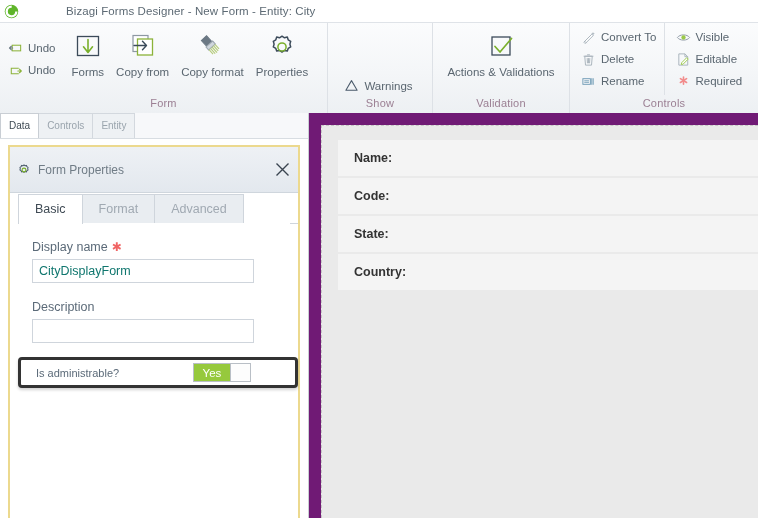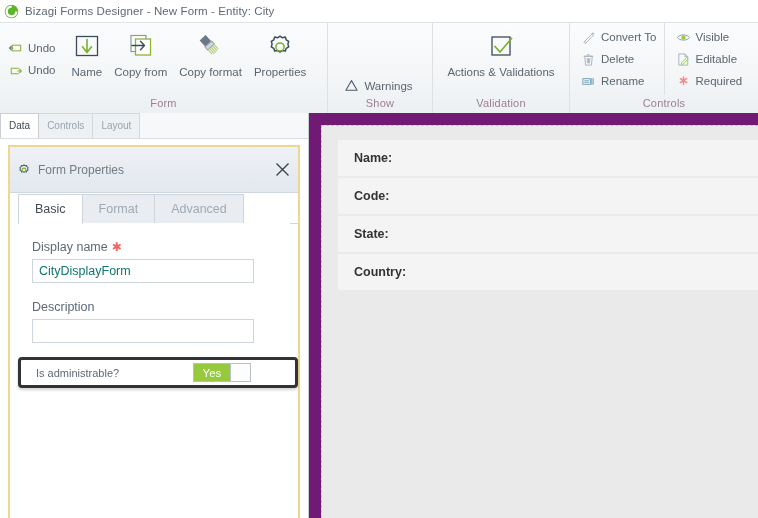--- a/index.html
+++ b/index.html
@@ -10,21 +10,21 @@
     -webkit-font-smoothing:antialiased;
   }
   .app{position:relative;width:758px;height:518px;}
 
   
   .titlebar{
     height:22px;background:#ffffff;display:flex;align-items:center;
     padding-left:4px;gap:6px;
   }
   .logo{width:15px;height:15px;flex:0 0 auto;}
-  .title-text{font-size:11.5px;color:#5d6a74;letter-spacing:.1px;white-space:nowrap;}
+  .title-text{font-size:11.5px;color:#5d6a74;letter-spacing:.1px;white-space:nowrap;margin-left:41px;}
 
   
   .ribbon{
     height:90px;position:relative;
     background:linear-gradient(to bottom,#fbfcfd 0%,#f4f6f8 55%,#edf0f3 100%);
     border-top:1px solid #dfe3e8;
     border-bottom:1px solid #c9ced4;
     display:flex;
   }
   .rgroup{position:relative;display:flex;flex-direction:column;height:100%;}
@@ -174,21 +174,21 @@
             <span>Undo</span>
           </div>
         </div>
 
         <div style="display:flex;align-items:flex-start;padding-top:5px;">
           <div class="cmd-lg">
             <svg class="ic" viewBox="0 0 30 30">
               <rect x="4.5" y="4.5" width="21" height="19" fill="none" stroke="#3c4b5a" stroke-width="1.3"></rect>
               <path d="M15 7.5 L15 18.5 M15 20.5 L10.5 14.8 M15 20.5 L19.5 14.8" fill="none" stroke="#7ab02c" stroke-width="1.6" stroke-linecap="round" stroke-linejoin="round"></path>
             </svg>
-            <span class="lbl">Name</span>
+            <span class="lbl">Forms</span>
           </div>
 
           <div class="cmd-lg">
             <svg class="ic" viewBox="0 0 30 30">
               <rect x="5" y="3.5" width="15" height="16" fill="#ffffff" stroke="#8d98a3" stroke-width="1.2"></rect>
               <rect x="9.5" y="7" width="15" height="16" fill="#ffffff" stroke="#8cb33a" stroke-width="1.3"></rect>
               <path d="M6 13.5 L18.5 13.5 M18.5 13.5 L14.5 9.3 M18.5 13.5 L14.5 17.7" fill="none" stroke="#3c4b5a" stroke-width="1.4" stroke-linecap="round" stroke-linejoin="round"></path>
             </svg>
             <span class="lbl">Copy from</span>
           </div>
@@ -328,21 +328,21 @@
     <div class="leftpane">
 
       <div class="tabstrip">
         <div class="tab active">
           <span>Data</span>
         </div>
         <div class="tab">
           <span>Controls</span>
         </div>
         <div class="tab">
-          <span>Layout</span>
+          <span>Entity</span>
         </div>
       </div>
 
       <div class="propcard">
 
         <div class="prop-head">
           <svg style="width:14px;height:14px" viewBox="0 0 30 30">
             <g fill="none" stroke="#4a5a6b" stroke-width="2.2" stroke-linejoin="round">
               <path d="M15 4.2 l2.5 1.6 2.8-.7 .9 2.7 2.5 1.5 -.8 2.8 .8 2.8 -2.5 1.5 -.9 2.7 -2.8-.7 -2.5 1.6 -2.5-1.6 -2.8 .7 -.9-2.7 -2.5-1.5 .8-2.8 -.8-2.8 2.5-1.5 .9-2.7 2.8 .7 Z"></path>
             </g>

